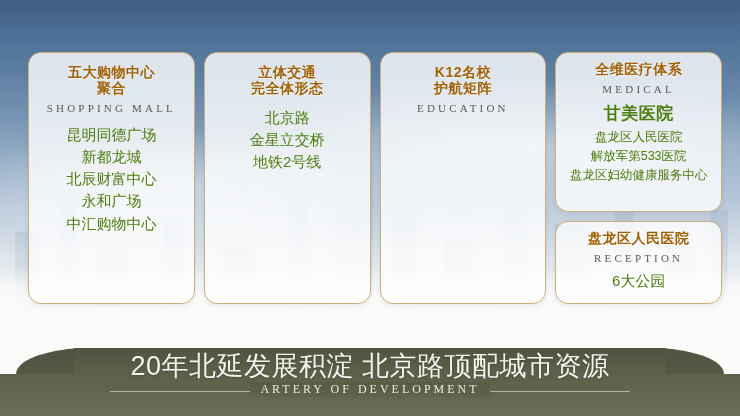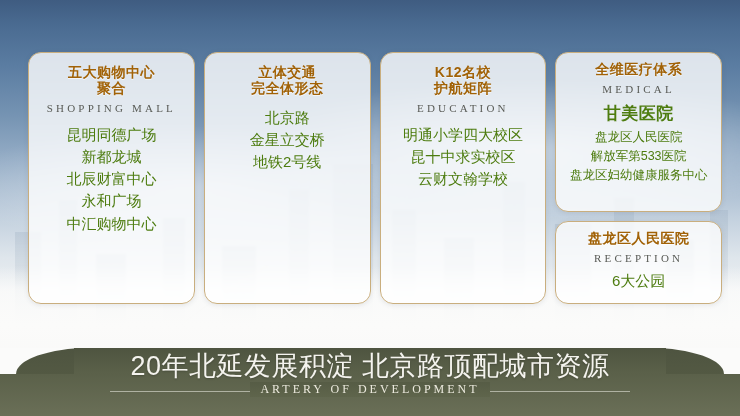--- a/index.html
+++ b/index.html
@@ -279,25 +279,20 @@
           <span class="line">地铁2号线</span>
         </div>
       </div>
     </div>
 
     <div class="col">
       <div class="card grow">
         <div class="card-title">K12名校
 护航矩阵</div>
         <div class="card-sub">EDUCATION</div>
-        <div class="card-body">
-          <span class="line">明通小学四大校区</span>
-          <span class="line">昆十中求实校区</span>
-          <span class="line">云财文翰学校</span>
-        </div>
       </div>
     </div>
 
     <div class="col">
       <div class="card small-pad" style="flex:0 0 160px;">
         <div class="card-title">全维医疗体系</div>
         <div class="card-sub">MEDICAL</div>
         <div class="card-body dense tight">
           <span class="line lead">甘美医院</span>
           <span class="line">盘龙区人民医院</span>

